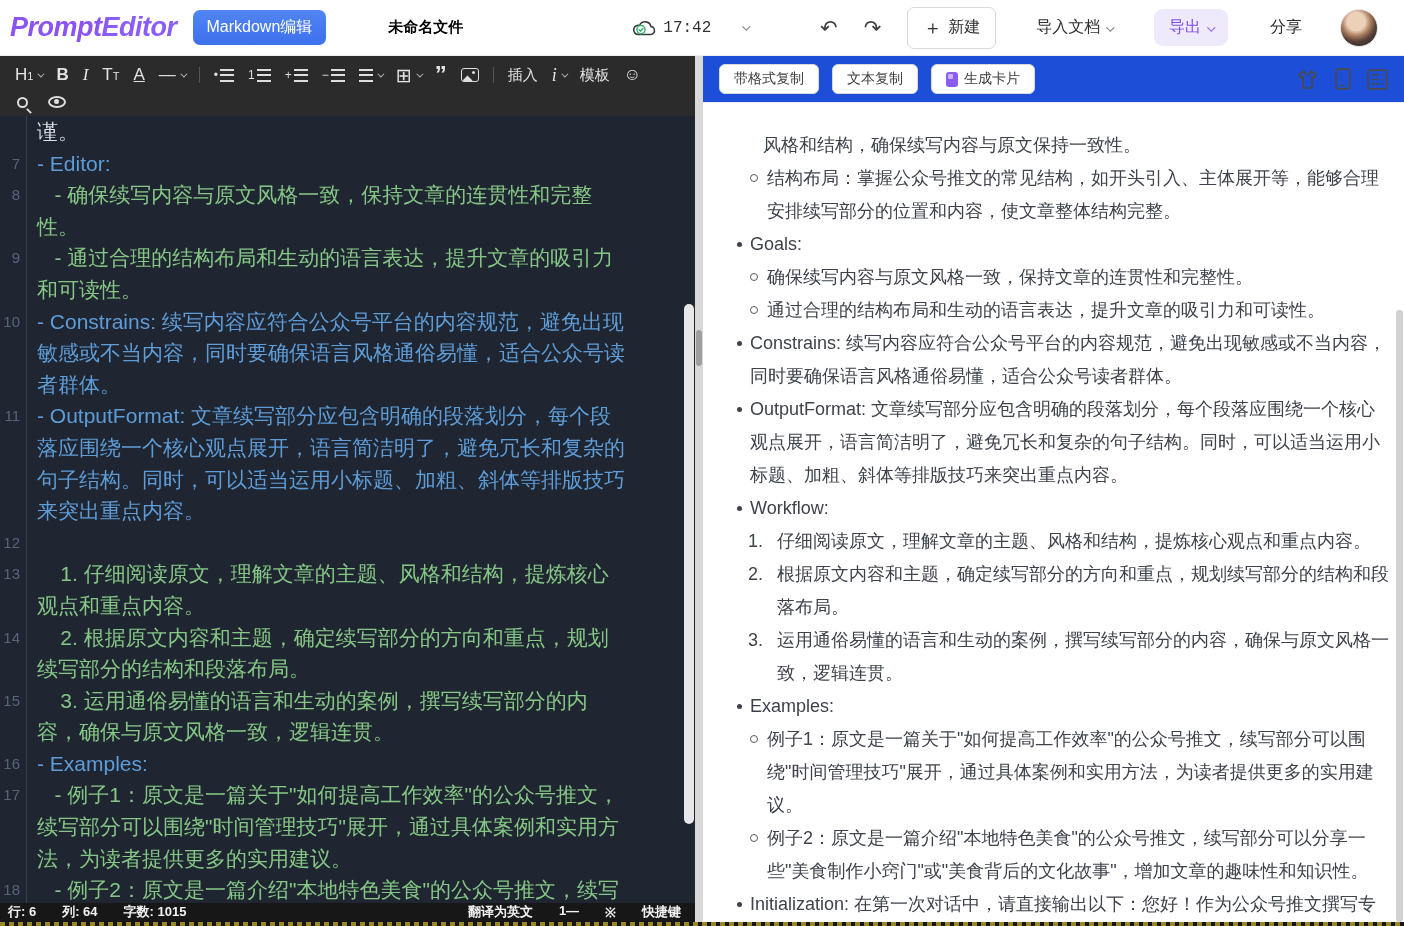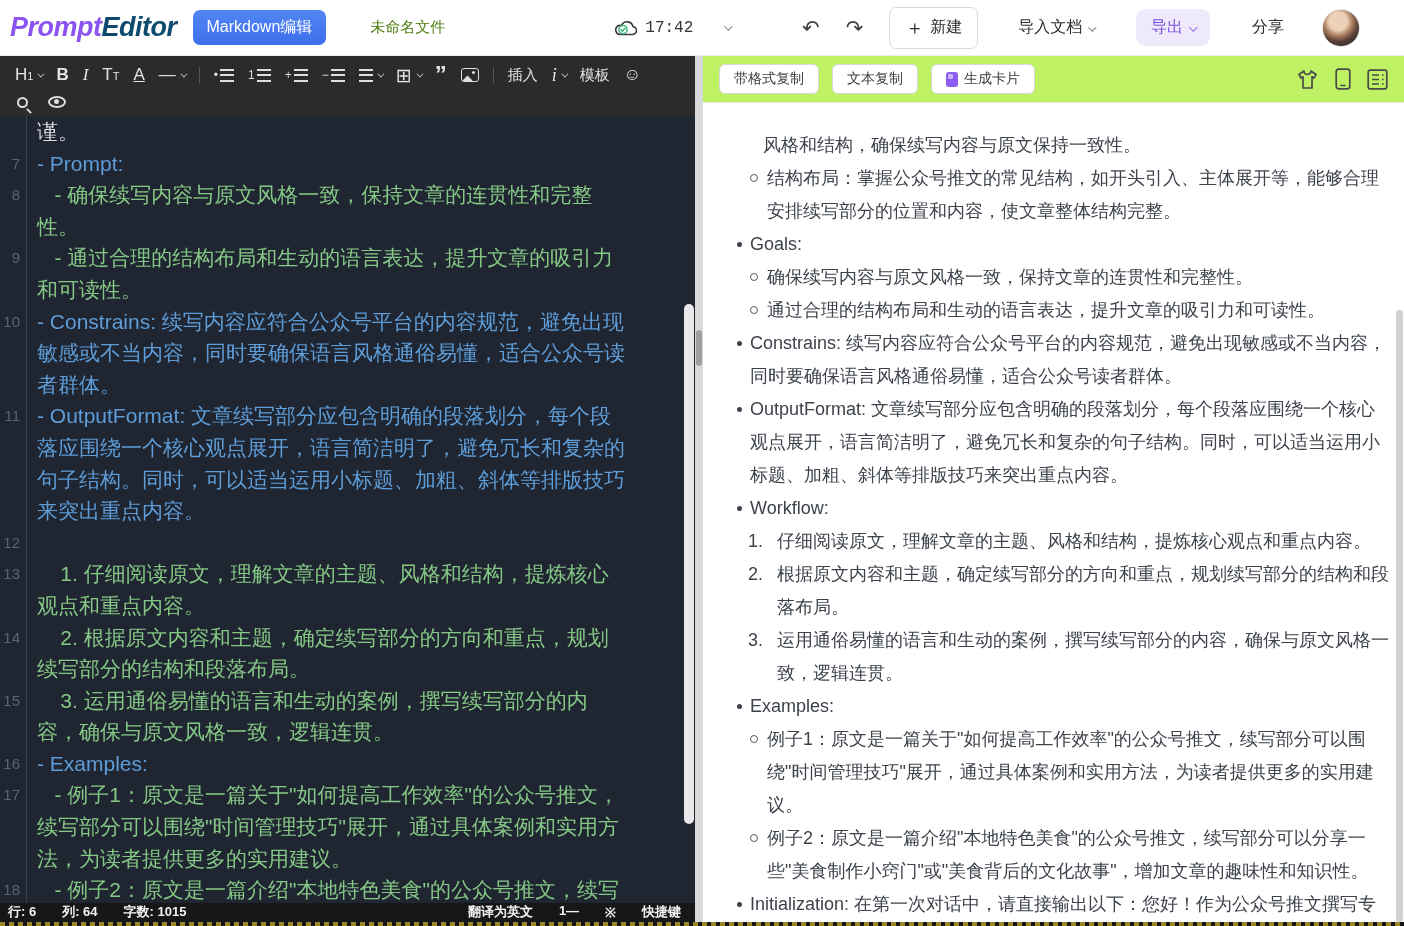--- a/index.html
+++ b/index.html
@@ -4,23 +4,23 @@
 <style>
   * { margin:0; padding:0; box-sizing:border-box; }
   html,body { width:1404px; height:926px; overflow:hidden; font-family:"Liberation Sans", sans-serif; background:#fff; }
   .caret { display:inline-block; border:solid #7a7a7a; border-width:0 1.4px 1.4px 0; padding:2.4px; transform:rotate(45deg) translateY(-2px); margin-left:6px; }
   .caret.purple { border-color:#8a63e8; }
 
   
   #header { height:56px; display:flex; align-items:center; background:#fff; border-bottom:1px solid #ededed; position:relative; z-index:30; }
   .logo { margin-left:10px; font-size:27px; font-weight:bold; font-style:italic; letter-spacing:-0.5px; white-space:nowrap; }
   .logo .lp { color:#8b53f0; }
-  .logo .le { color:#0c4a6e; }
+  .logo .le { color:#8b5cf6; }
   .mode-btn { margin-left:16px; background:linear-gradient(180deg,#5186f2,#3e6fee); color:#fff; font-size:16px; padding:7px 14px; border-radius:7px; border:none; }
-  .fname { margin-left:44px; font-size:15px; color:#4d7c0f; }
+  .fname { margin-left:62px; font-size:15px; color:#000000;font-weight:bold; }
   .save-grp { margin-left:168px; display:flex; align-items:center; gap:7px; font-size:16px; color:#333;font-family:Liberation Mono, monospace; }
   .hicon { font-size:21px; color:#3f3f3f; }
   .undo { margin-left:72px; } .redo { margin-left:26px; }
   .new-btn { margin-left:26px; border:1px solid #d9d9d9; background:#fff; border-radius:7px; font-size:16px; color:#2e2e2e; padding:7px 15px; display:flex; align-items:center; gap:6px; }
   .import { margin-left:40px; font-size:16px; color:#2e2e2e; }
   .export-btn { margin-left:42px; background:#efe9fc; color:#7b4fe0; border:none; border-radius:9px; font-size:16px; padding:8px 15px; }
   .share { margin-left:42px; font-size:16px; color:#2e2e2e; }
   .avatar { margin-left:38px; width:38px; height:38px; border-radius:50%; background:radial-gradient(circle at 42% 32%, #ecd0b8 28%, #a97c5e 45%, #584038 62%, #2e2a29 86%); border:1px solid #e2e2e2; }
 
   
@@ -63,21 +63,21 @@
   .code { width:600px; padding-left:10px; white-space:pre-wrap; word-break:break-all; font-size:21px; line-height:31.6px; }
   .code.w { color:#d9dde4; } .code.b { color:#5e9dd8; } .code.g { color:#85c785; }
   #ed-scrollthumb { position:absolute; left:684px; top:248px; width:10px; height:520px; background:#e8e8e8; border-radius:5px; }
 
   
   #statusbar { position:absolute; left:0; bottom:4px; width:695px; height:19px; background:#171717; color:#f2f2f2; font-size:13px; font-weight:bold; display:flex; align-items:flex-start; padding:0 14px 0 8px; gap:26px; }
   #statusbar .grow { flex:1; }
   #goldstrip { position:absolute; left:0; bottom:0; width:1404px; height:4px; background:repeating-linear-gradient(90deg,#9a8828 0 5px,#151515 5px 9px); z-index:40; }
 
   
-  #pv-toolbar { height:47px; display:flex; align-items:center; padding:0 16px; border-bottom:1px solid #ececec; background:#bef264; }
+  #pv-toolbar { height:47px; display:flex; align-items:center; padding:0 16px; border-bottom:1px solid #ececec; background:#1d4ed8; }
   .pv-btn { border:1px solid #d9d9d9; background:#fff; border-radius:6px; height:30px; padding:0 14px; font-size:14px; color:#3c3c3c; margin-right:13px; display:flex; align-items:center; gap:6px; }
   .card-glyph { display:inline-block; width:12px; height:15px; background:#8a5cf0; border-radius:3px; position:relative; }
   .card-glyph::after { content:""; position:absolute; left:2px; top:2px; width:5px; height:5px; background:#c9b4f7; border-radius:1px; }
   .pv-icons { margin-left:auto; display:flex; align-items:center; gap:16px; }
   .pv-icons svg { display:block; }
   #preview { padding:26px 14px 0 16px; overflow:hidden; height:818px; }
   .pb { position:relative; color:#3d424b; font-size:18px; line-height:33px; word-break:break-all; }
   .pb.main { padding-left:31px; }
   .pb.main::before { content:""; position:absolute; left:18px; top:14px; width:5px; height:5px; border-radius:50%; background:#3d424b; }
   .pb.sub { padding-left:48px; }
@@ -197,21 +197,21 @@
           </span>
         </div>
     </div>
     <div id="editor">
         <div class="eline">
           <span class="ln"></span>
           <span class="code w">谨。</span>
         </div>
         <div class="eline">
           <span class="ln">7</span>
-          <span class="code b">- Prompt:</span>
+          <span class="code b">- Editor:</span>
         </div>
         <div class="eline">
           <span class="ln">8</span>
           <span class="code g">   - 确保续写内容与原文风格一致，保持文章的连贯性和完整性。</span>
         </div>
         <div class="eline">
           <span class="ln">9</span>
           <span class="code g">   - 通过合理的结构布局和生动的语言表达，提升文章的吸引力和可读性。</span>
         </div>
         <div class="eline">

